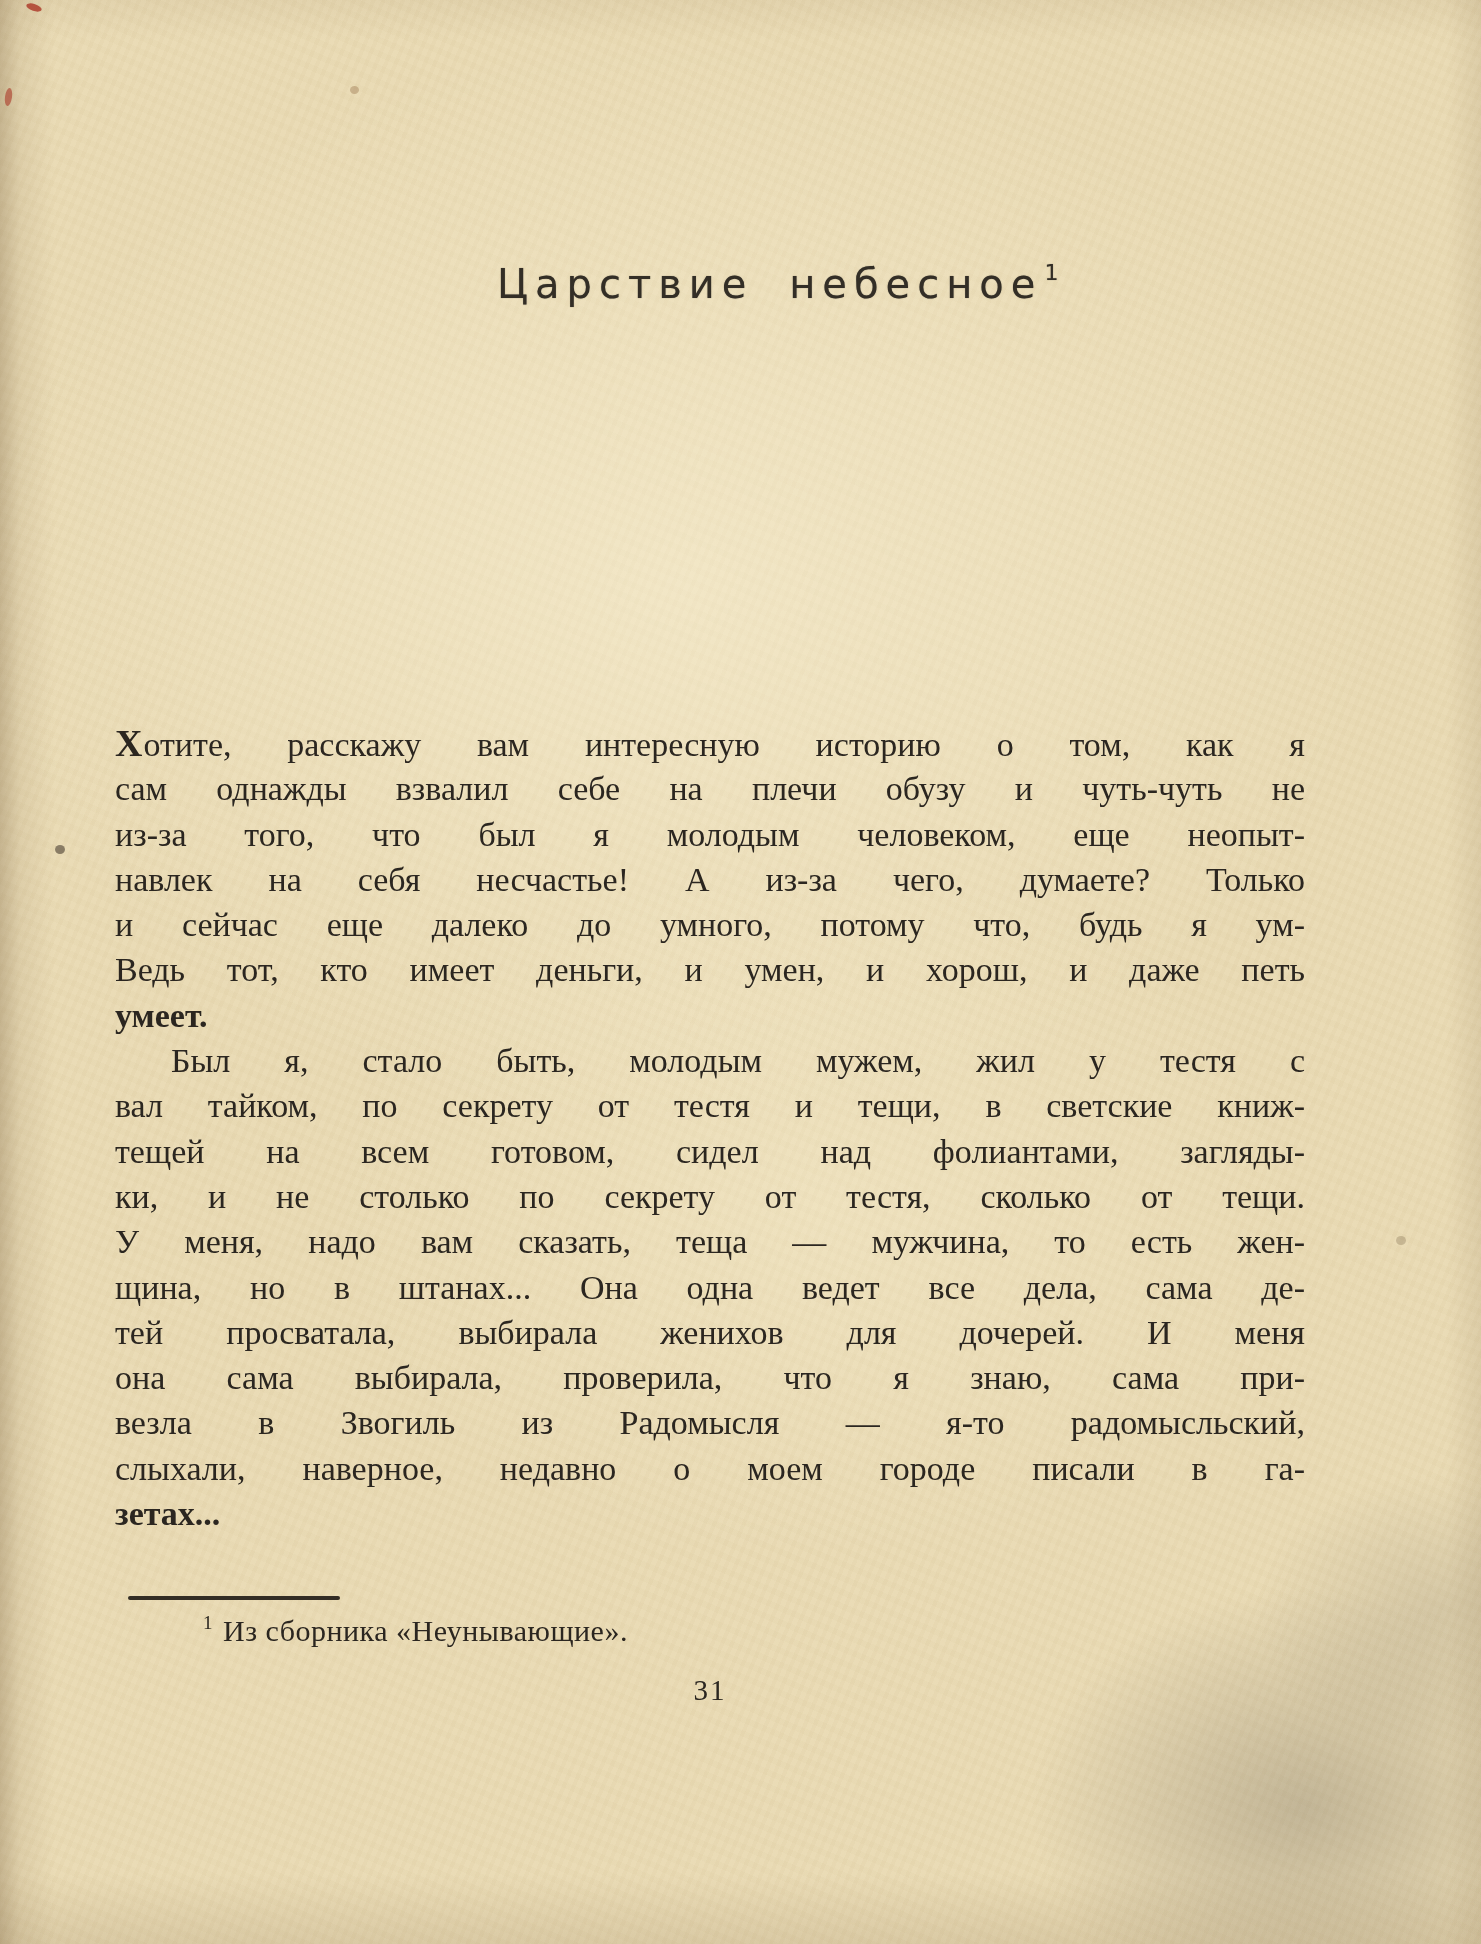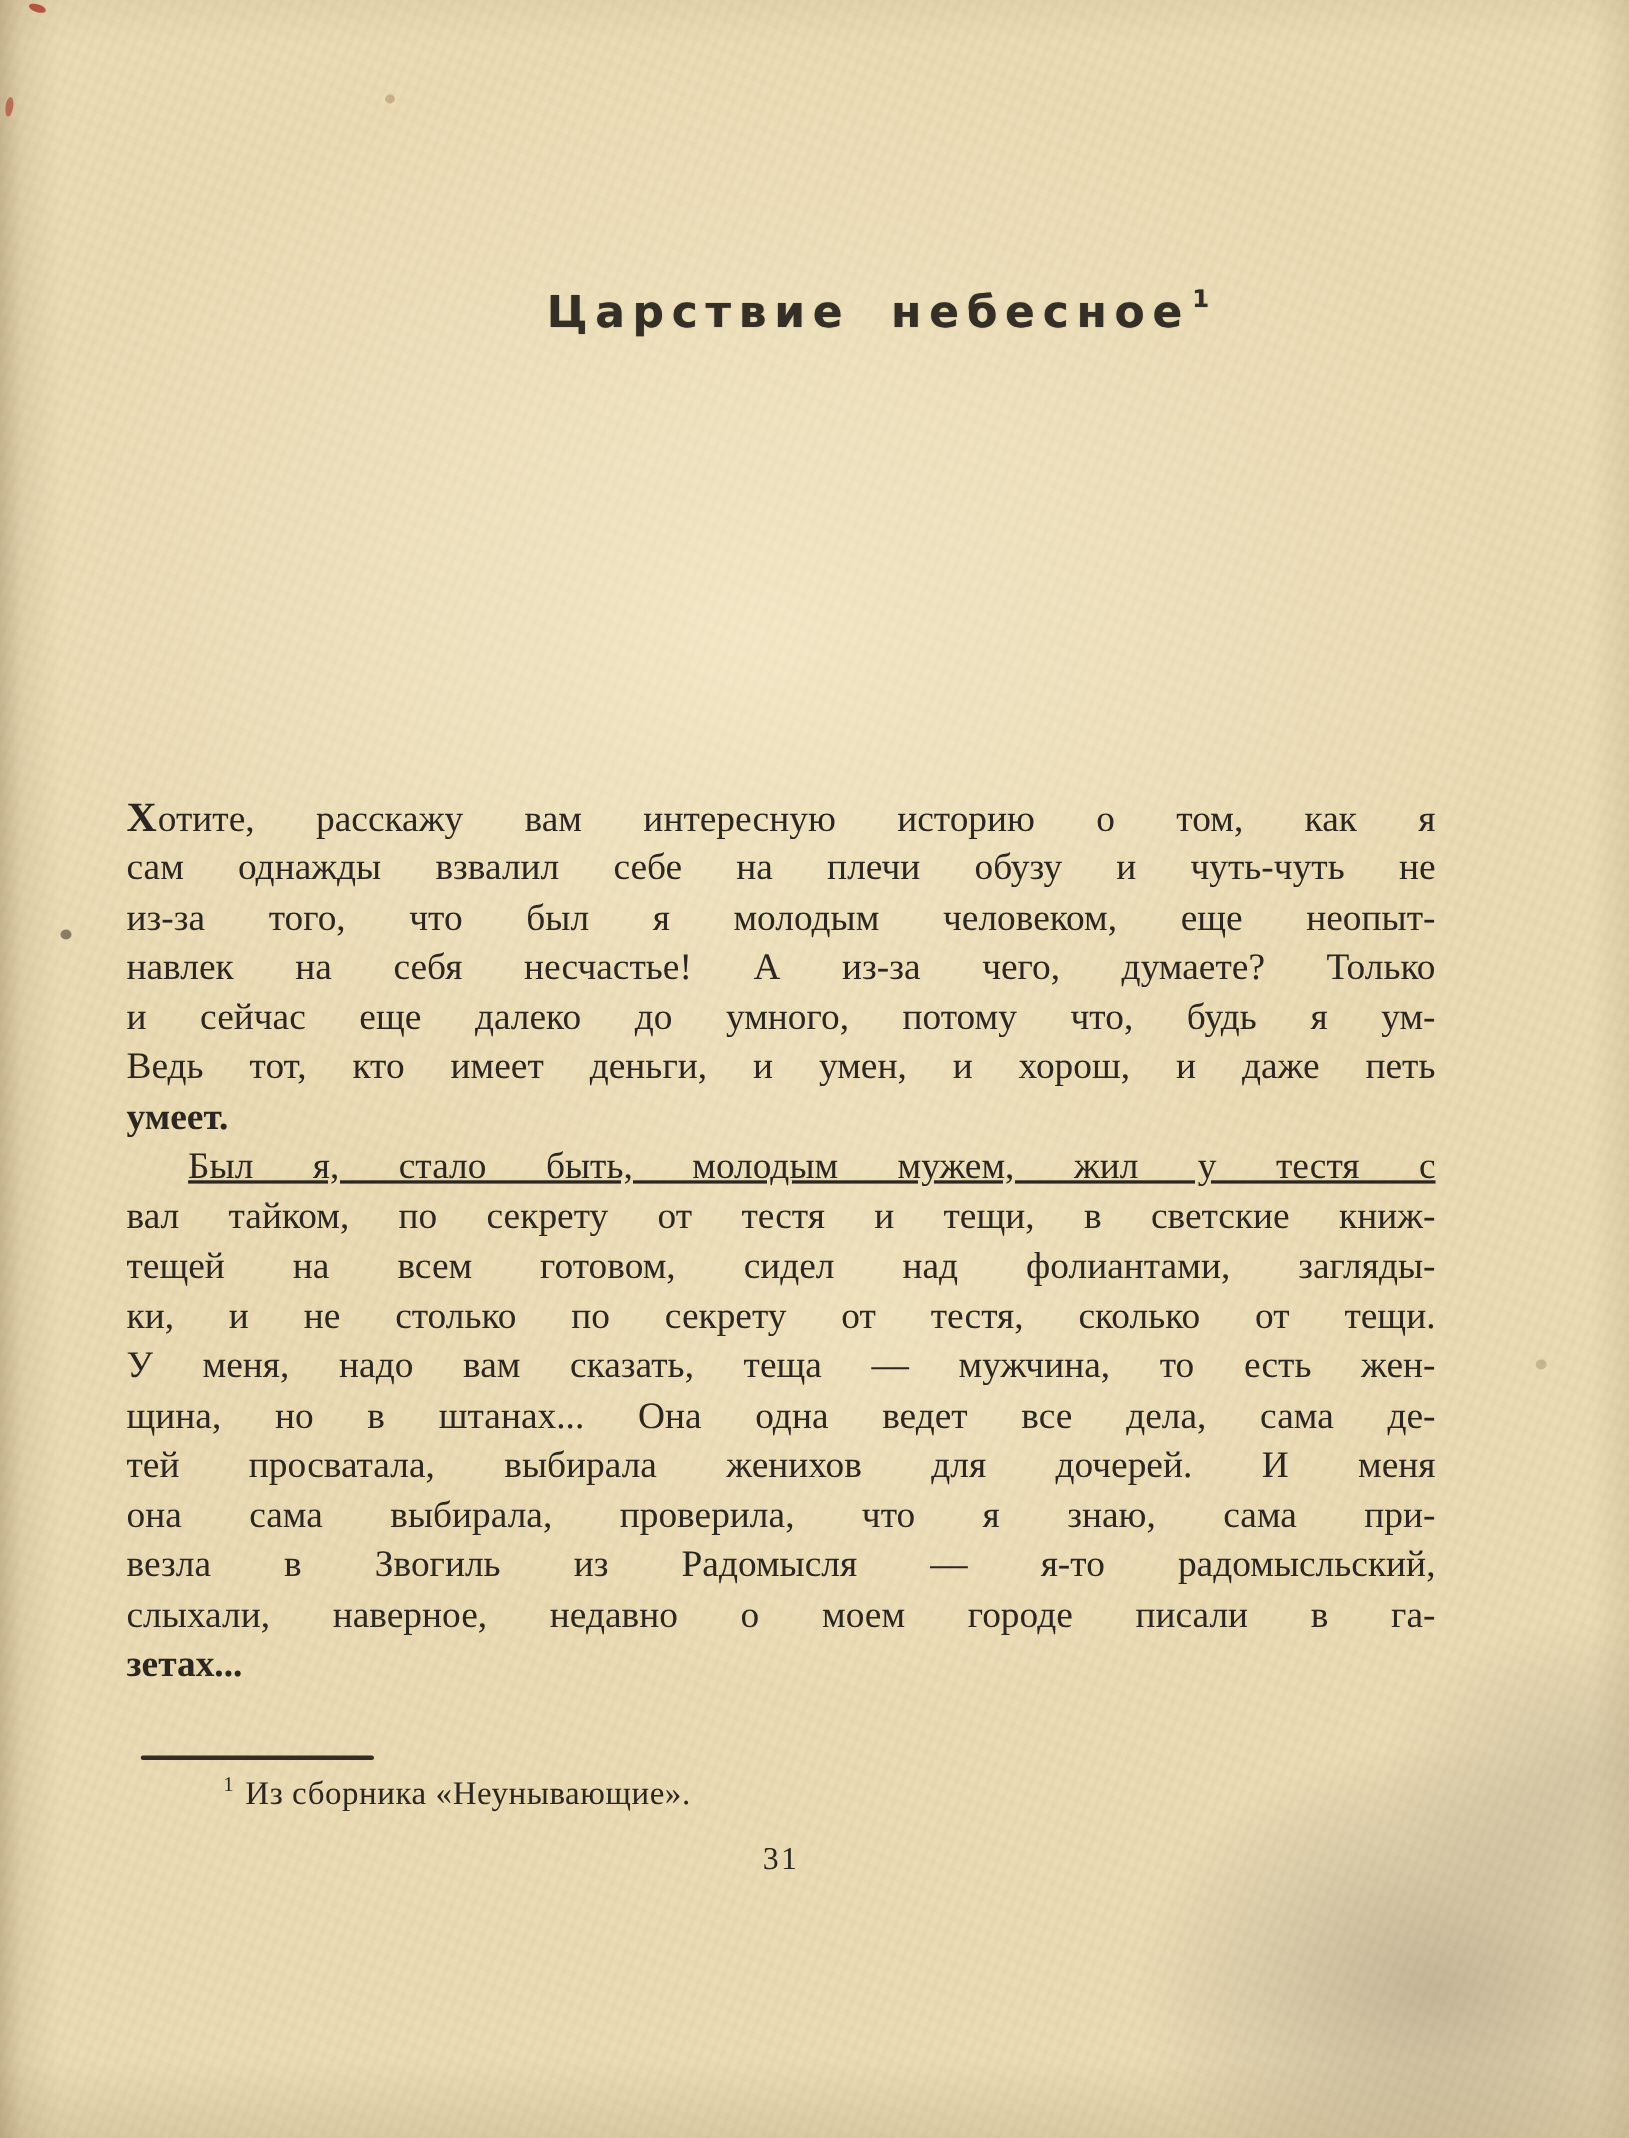--- a/index.html
+++ b/index.html
@@ -26,21 +26,21 @@
       
       repeating-linear-gradient(113deg, rgba(201,180,138,0.05) 0 4px, rgba(255,246,222,0.05) 4px 9px),
       repeating-linear-gradient(23deg, rgba(201,180,138,0.04) 0 6px, rgba(255,246,222,0.04) 6px 13px);
     font-family:"Liberation Serif", serif;
     color:#2b2620;
   }
   
   .title{
     position:absolute;left:497px;top:260px;
     font-family:"DejaVu Sans", sans-serif;
-    font-weight:bold;
+    font-weight:normal;
     font-size:40px;
     letter-spacing:7px;
     word-spacing:16px;
     color:#332e26;
     text-shadow:0 0 1px rgba(51,46,38,0.55);
     white-space:nowrap;
   }
   .title sup{
     font-size:22px;
     letter-spacing:0;
@@ -61,21 +61,20 @@
     text-justify:inter-word;
     white-space:nowrap0; 
     overflow:visible;
   }
   .body-text .line.para-end{
     text-align-last:left;
     font-weight:bold;
   }
   .body-text .line.indent{
     text-indent:56px;
-    text-decoration:underline;
   }
   .initial{
     font-weight:bold;
     font-size:38px;
     letter-spacing:1px;
   }
   
   .footnote-rule{
     position:absolute;left:128px;top:1596px;
     width:212px;height:4px;

